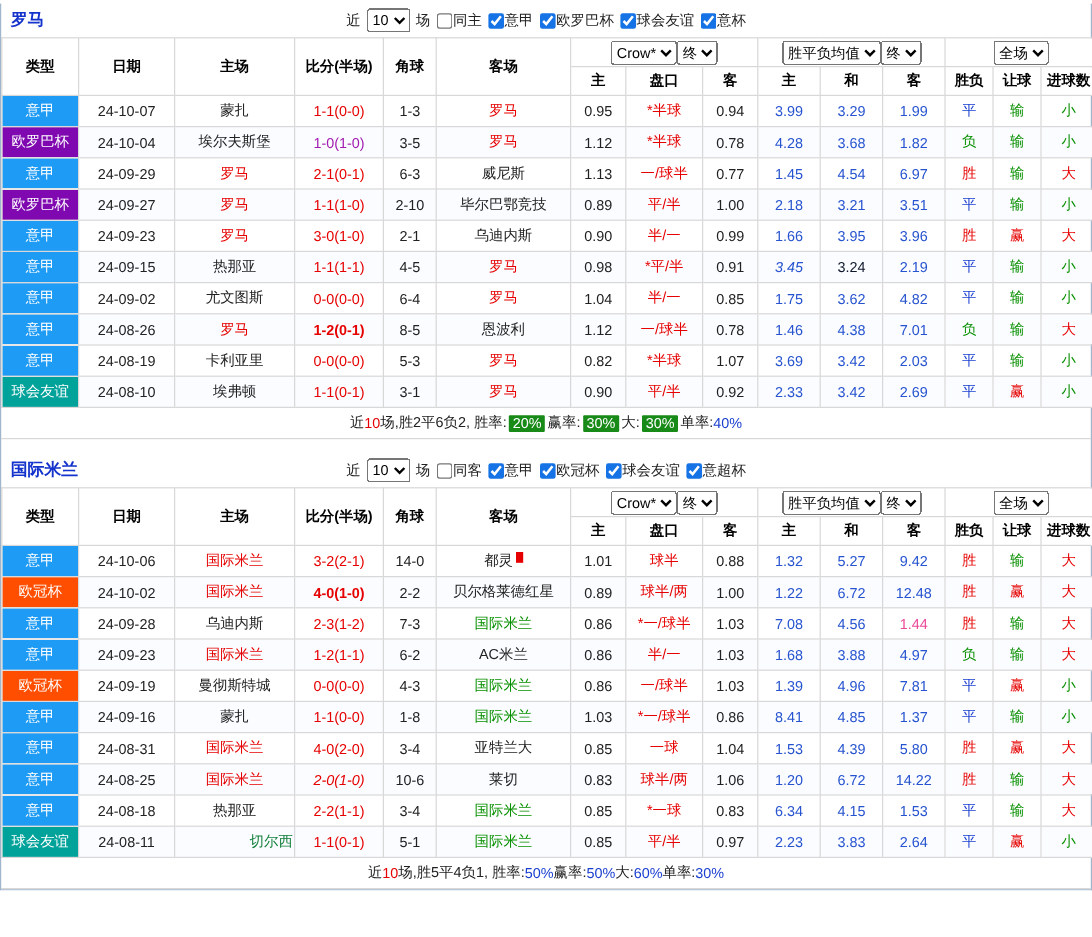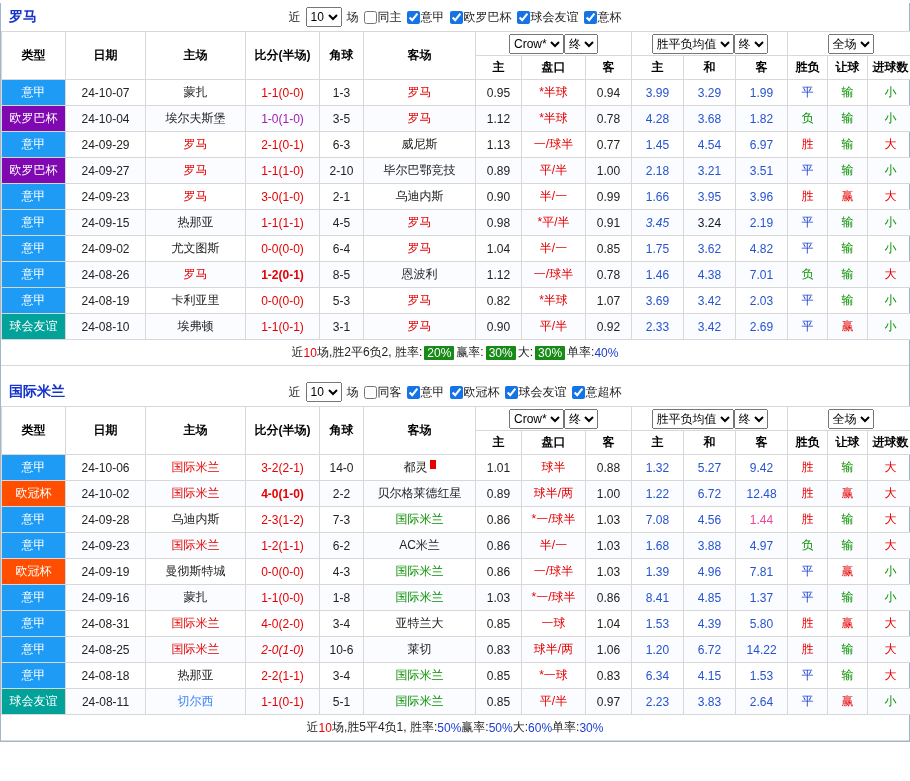--- a/index.html
+++ b/index.html
@@ -514,21 +514,21 @@
               <td style="color: rgb(38, 83, 207);">6.34</td>
               <td style="color: rgb(38, 83, 207);">4.15</td>
               <td style="color: rgb(38, 83, 207);">1.53</td>
               <td style="color: rgb(26, 63, 208);">平</td>
               <td style="color: rgb(8, 144, 0);">输</td>
               <td style="color: rgb(230, 0, 0);">大</td>
             </tr>
             <tr>
               <td class="type" style="background: rgb(1, 162, 154);">球会友谊</td>
               <td>24-08-11</td>
-              <td style="color: #3b82f6;">切尔西</td>
+              <td style="color: #15803d; text-align: right;">切尔西</td>
               <td style="color: rgb(230, 0, 0);">1-1(0-1)</td>
               <td>5-1</td>
               <td style="color: rgb(8, 144, 0);"><span>国际米兰</span></td>
               <td>0.85</td>
               <td style="color: rgb(230, 0, 0);">平/半</td>
               <td>0.97</td>
               <td style="color: rgb(38, 83, 207);">2.23</td>
               <td style="color: rgb(38, 83, 207);">3.83</td>
               <td style="color: rgb(38, 83, 207);">2.64</td>
               <td style="color: rgb(26, 63, 208);">平</td>

